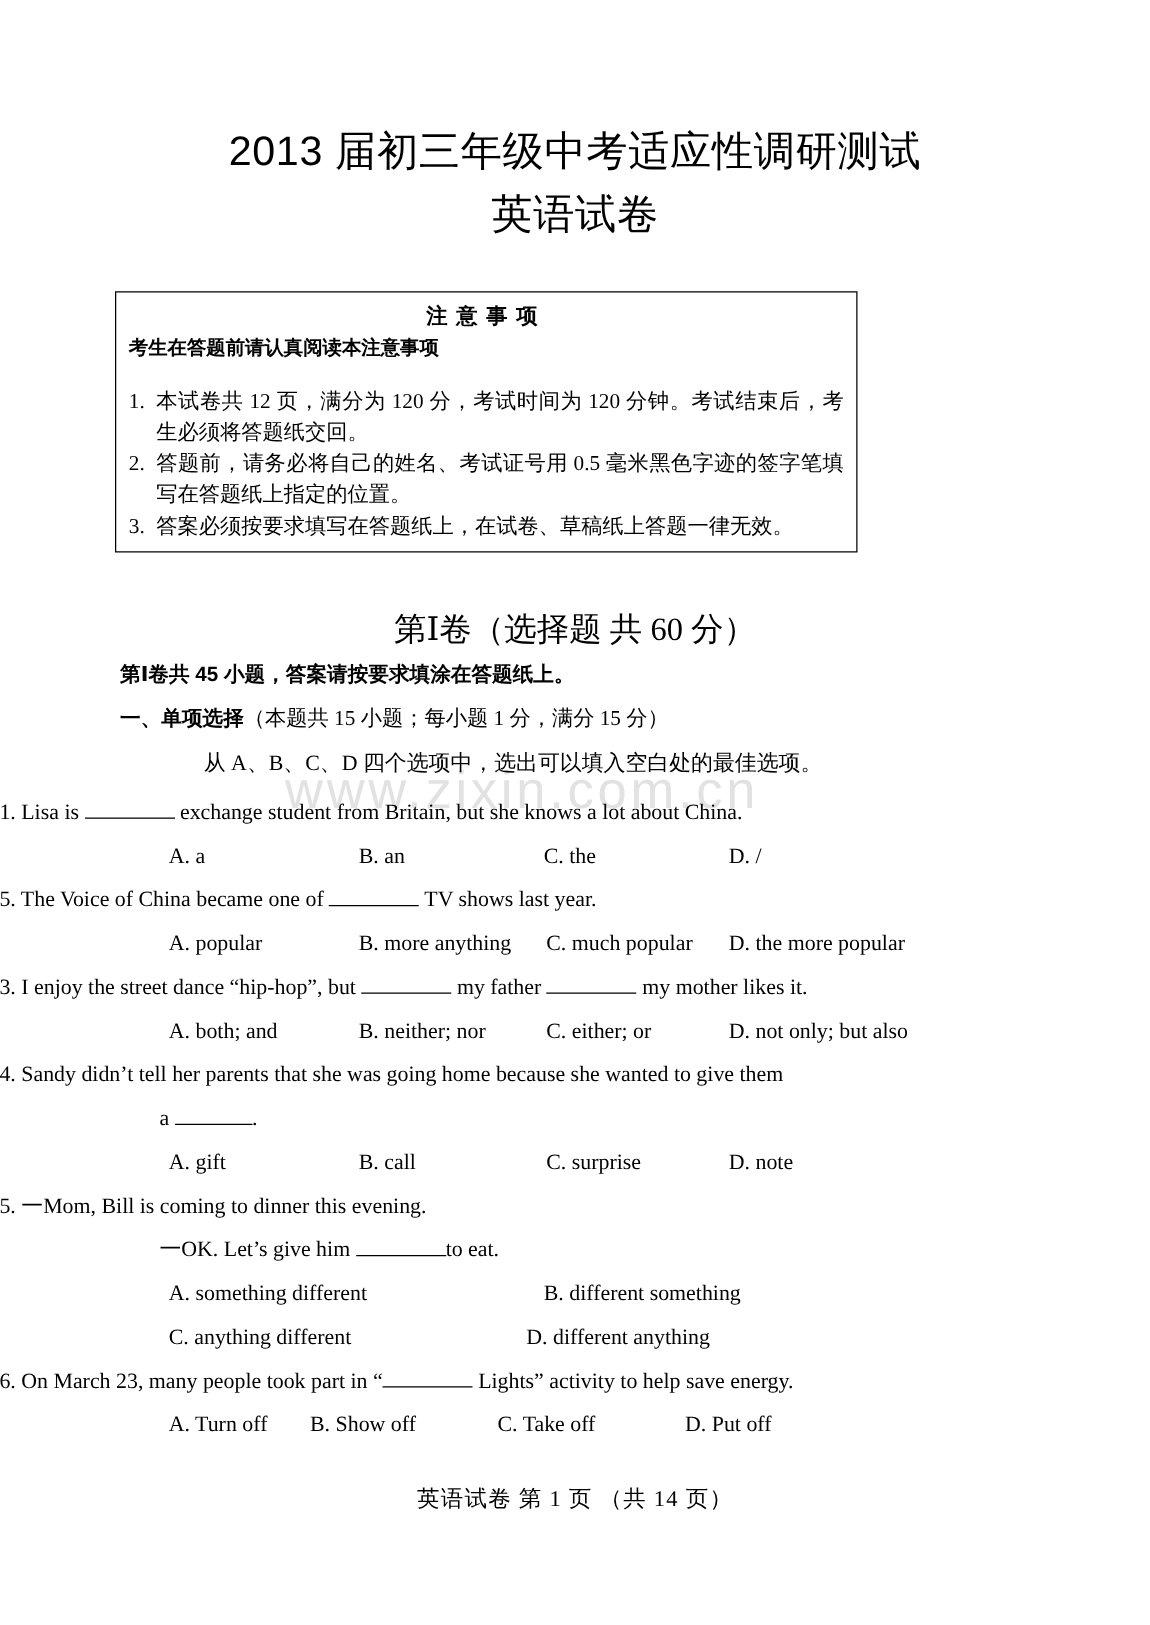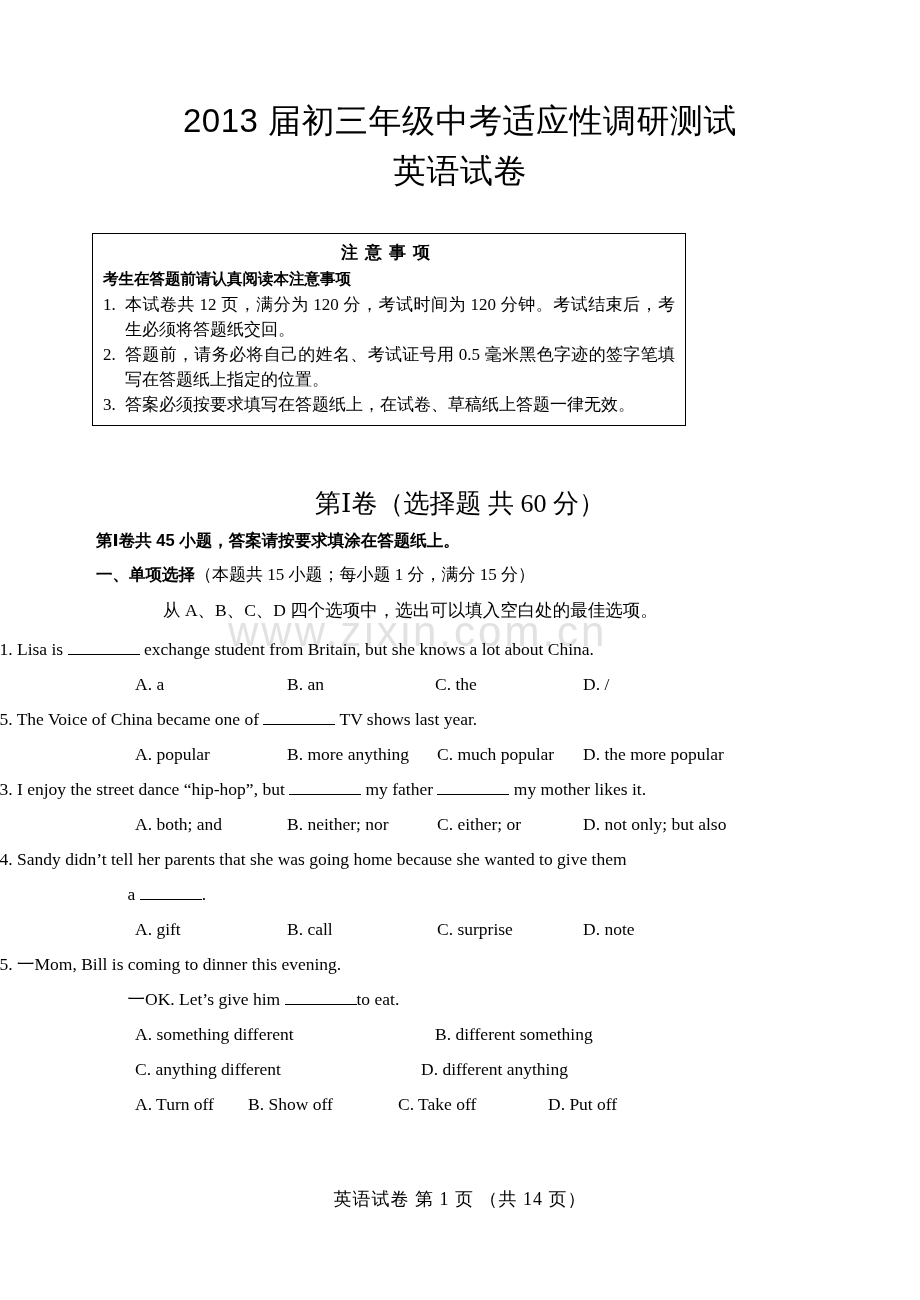--- a/index.html
+++ b/index.html
@@ -69,21 +69,21 @@
     font-size: 17px;
     letter-spacing: 7px;
     line-height: 26px;
     margin-bottom: 1px;
   }
   .notice-lead {
     font-family: "Liberation Sans", "DejaVu Sans", sans-serif;
     font-weight: bold;
     font-size: 15.5px;
     line-height: 24px;
-    margin-bottom: 1px;
+    margin-bottom: 17px;
   }
   .notice-item {
     display: flex;
     font-size: 17px;
     line-height: 25px;
     margin-bottom: 0px;
   }
   .notice-num {
     flex: 0 0 auto;
     width: 22px;
@@ -282,20 +282,21 @@
           <span class="q-opt" style="left:135px">A. something different</span>
           <span class="q-opt" style="left:435px">B. different something</span>
         </div>
         <div class="q-opts">
           <span class="q-opt" style="left:135px">C. anything different</span>
           <span class="q-opt" style="left:421px">D. different anything</span>
         </div>
       </div>
 
       <div class="q-block">
+        <div class="q-stem"><span>6. On March 23, many people took part in “</span><span class="blank blank-md"></span><span> Lights” activity to help save energy.</span></div>
         <div class="q-opts">
           <span class="q-opt" style="left:135px">A. Turn off</span>
           <span class="q-opt" style="left:248px">B. Show off</span>
           <span class="q-opt" style="left:398px">C. Take off</span>
           <span class="q-opt" style="left:548px">D. Put off</span>
         </div>
       </div>
 
     </div>
 

